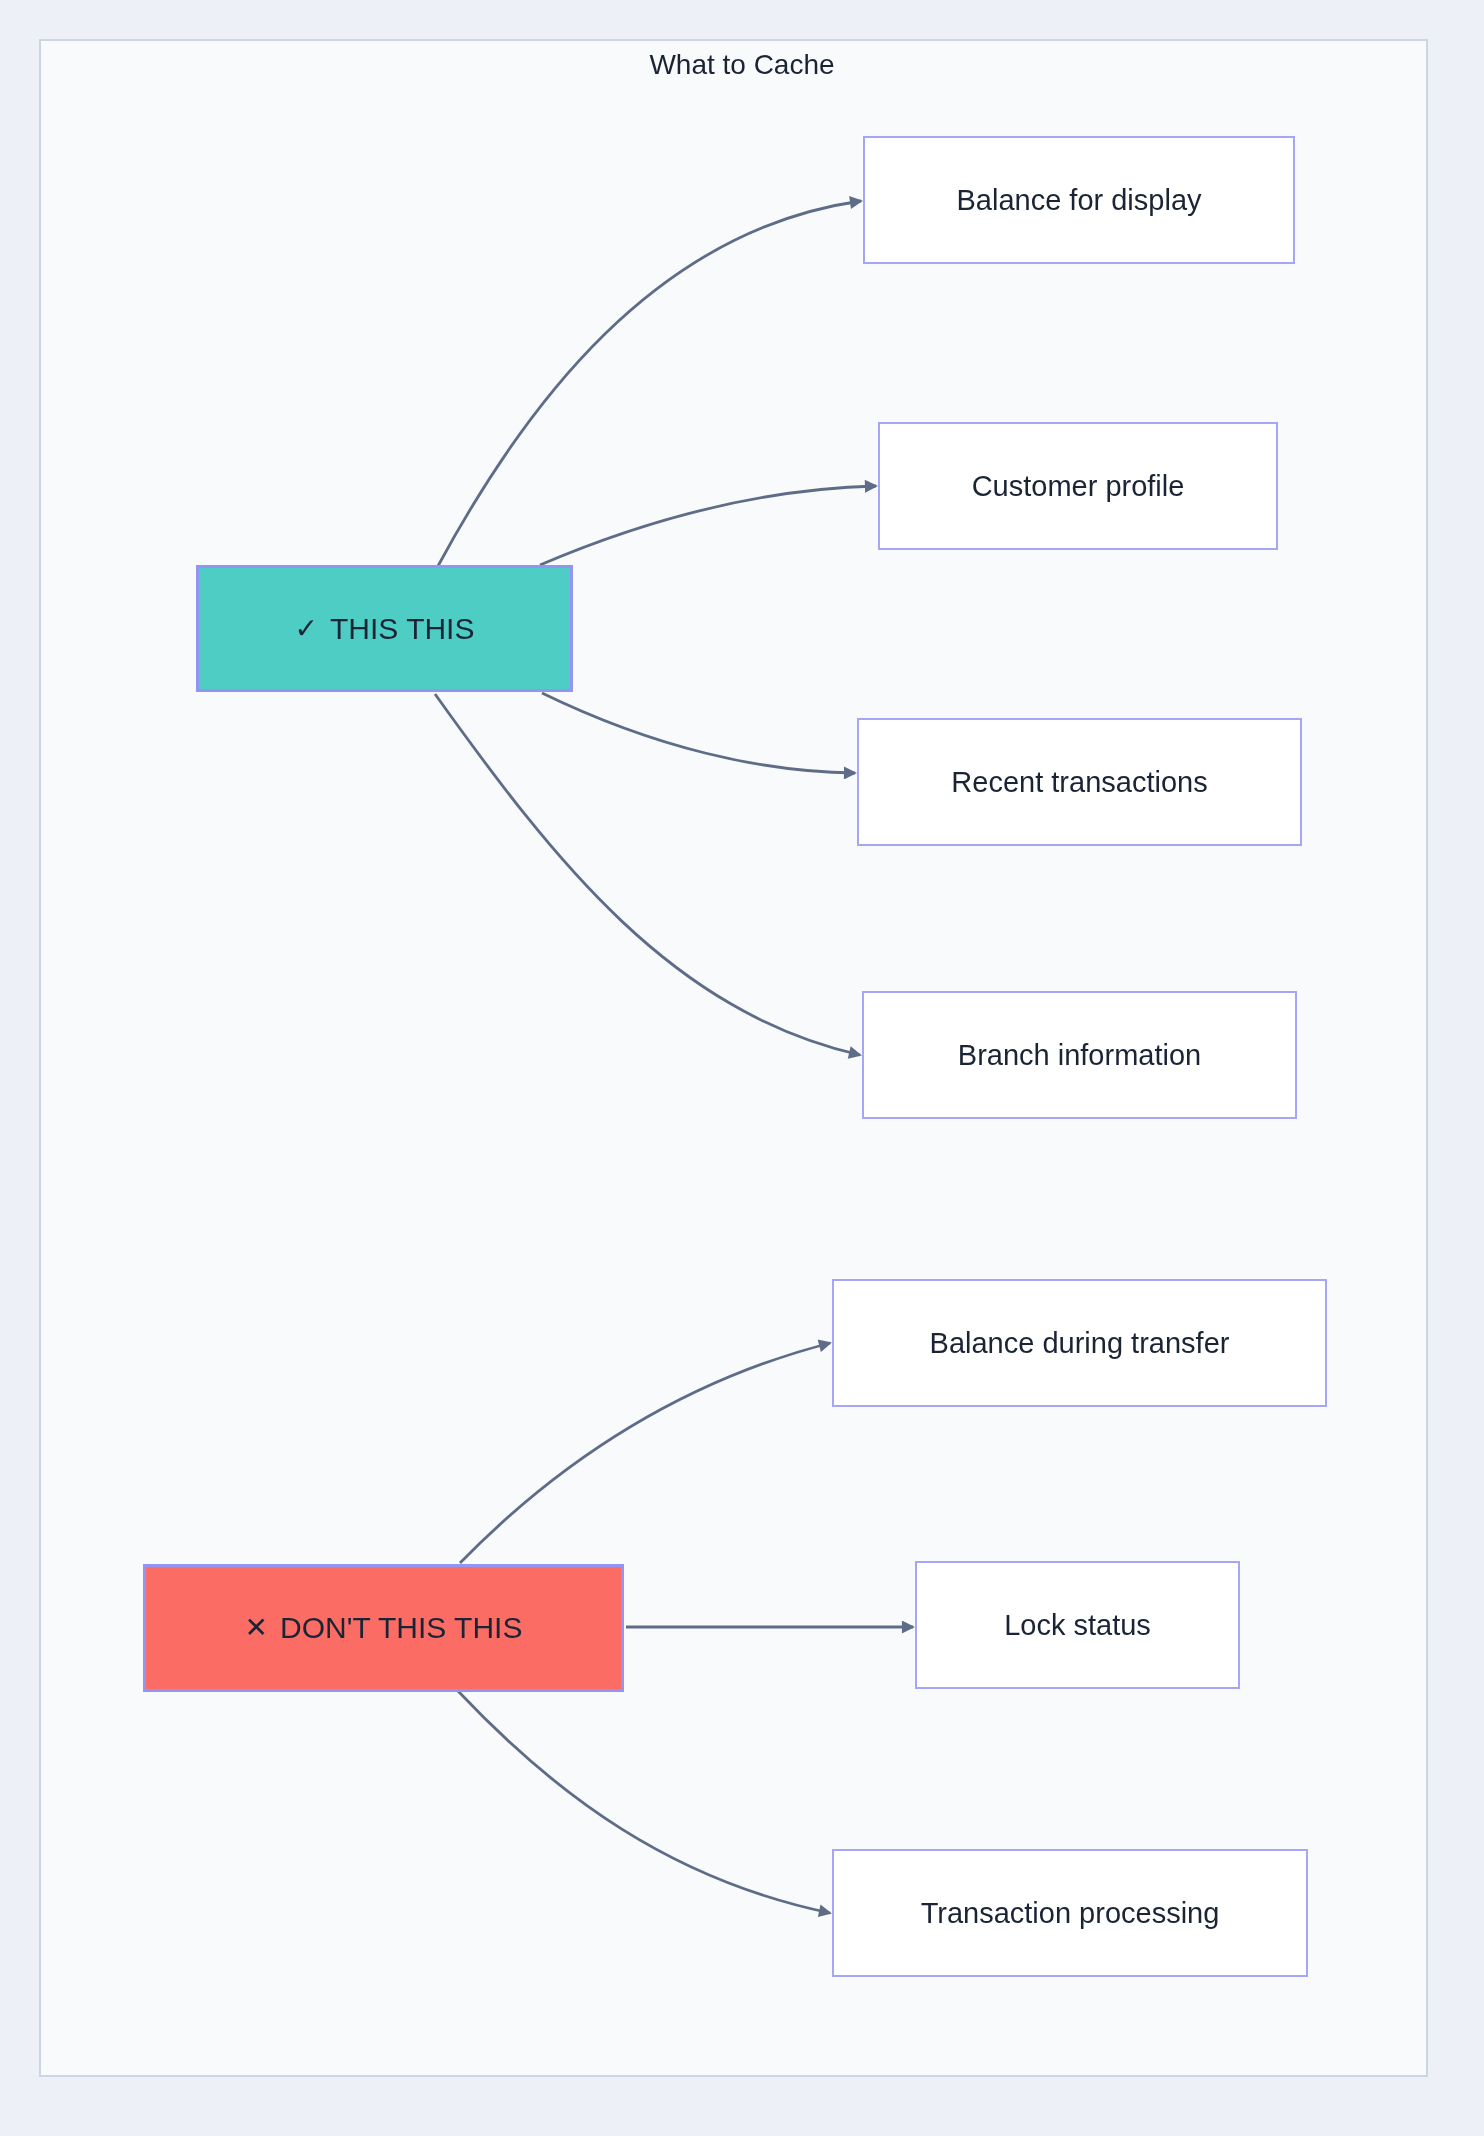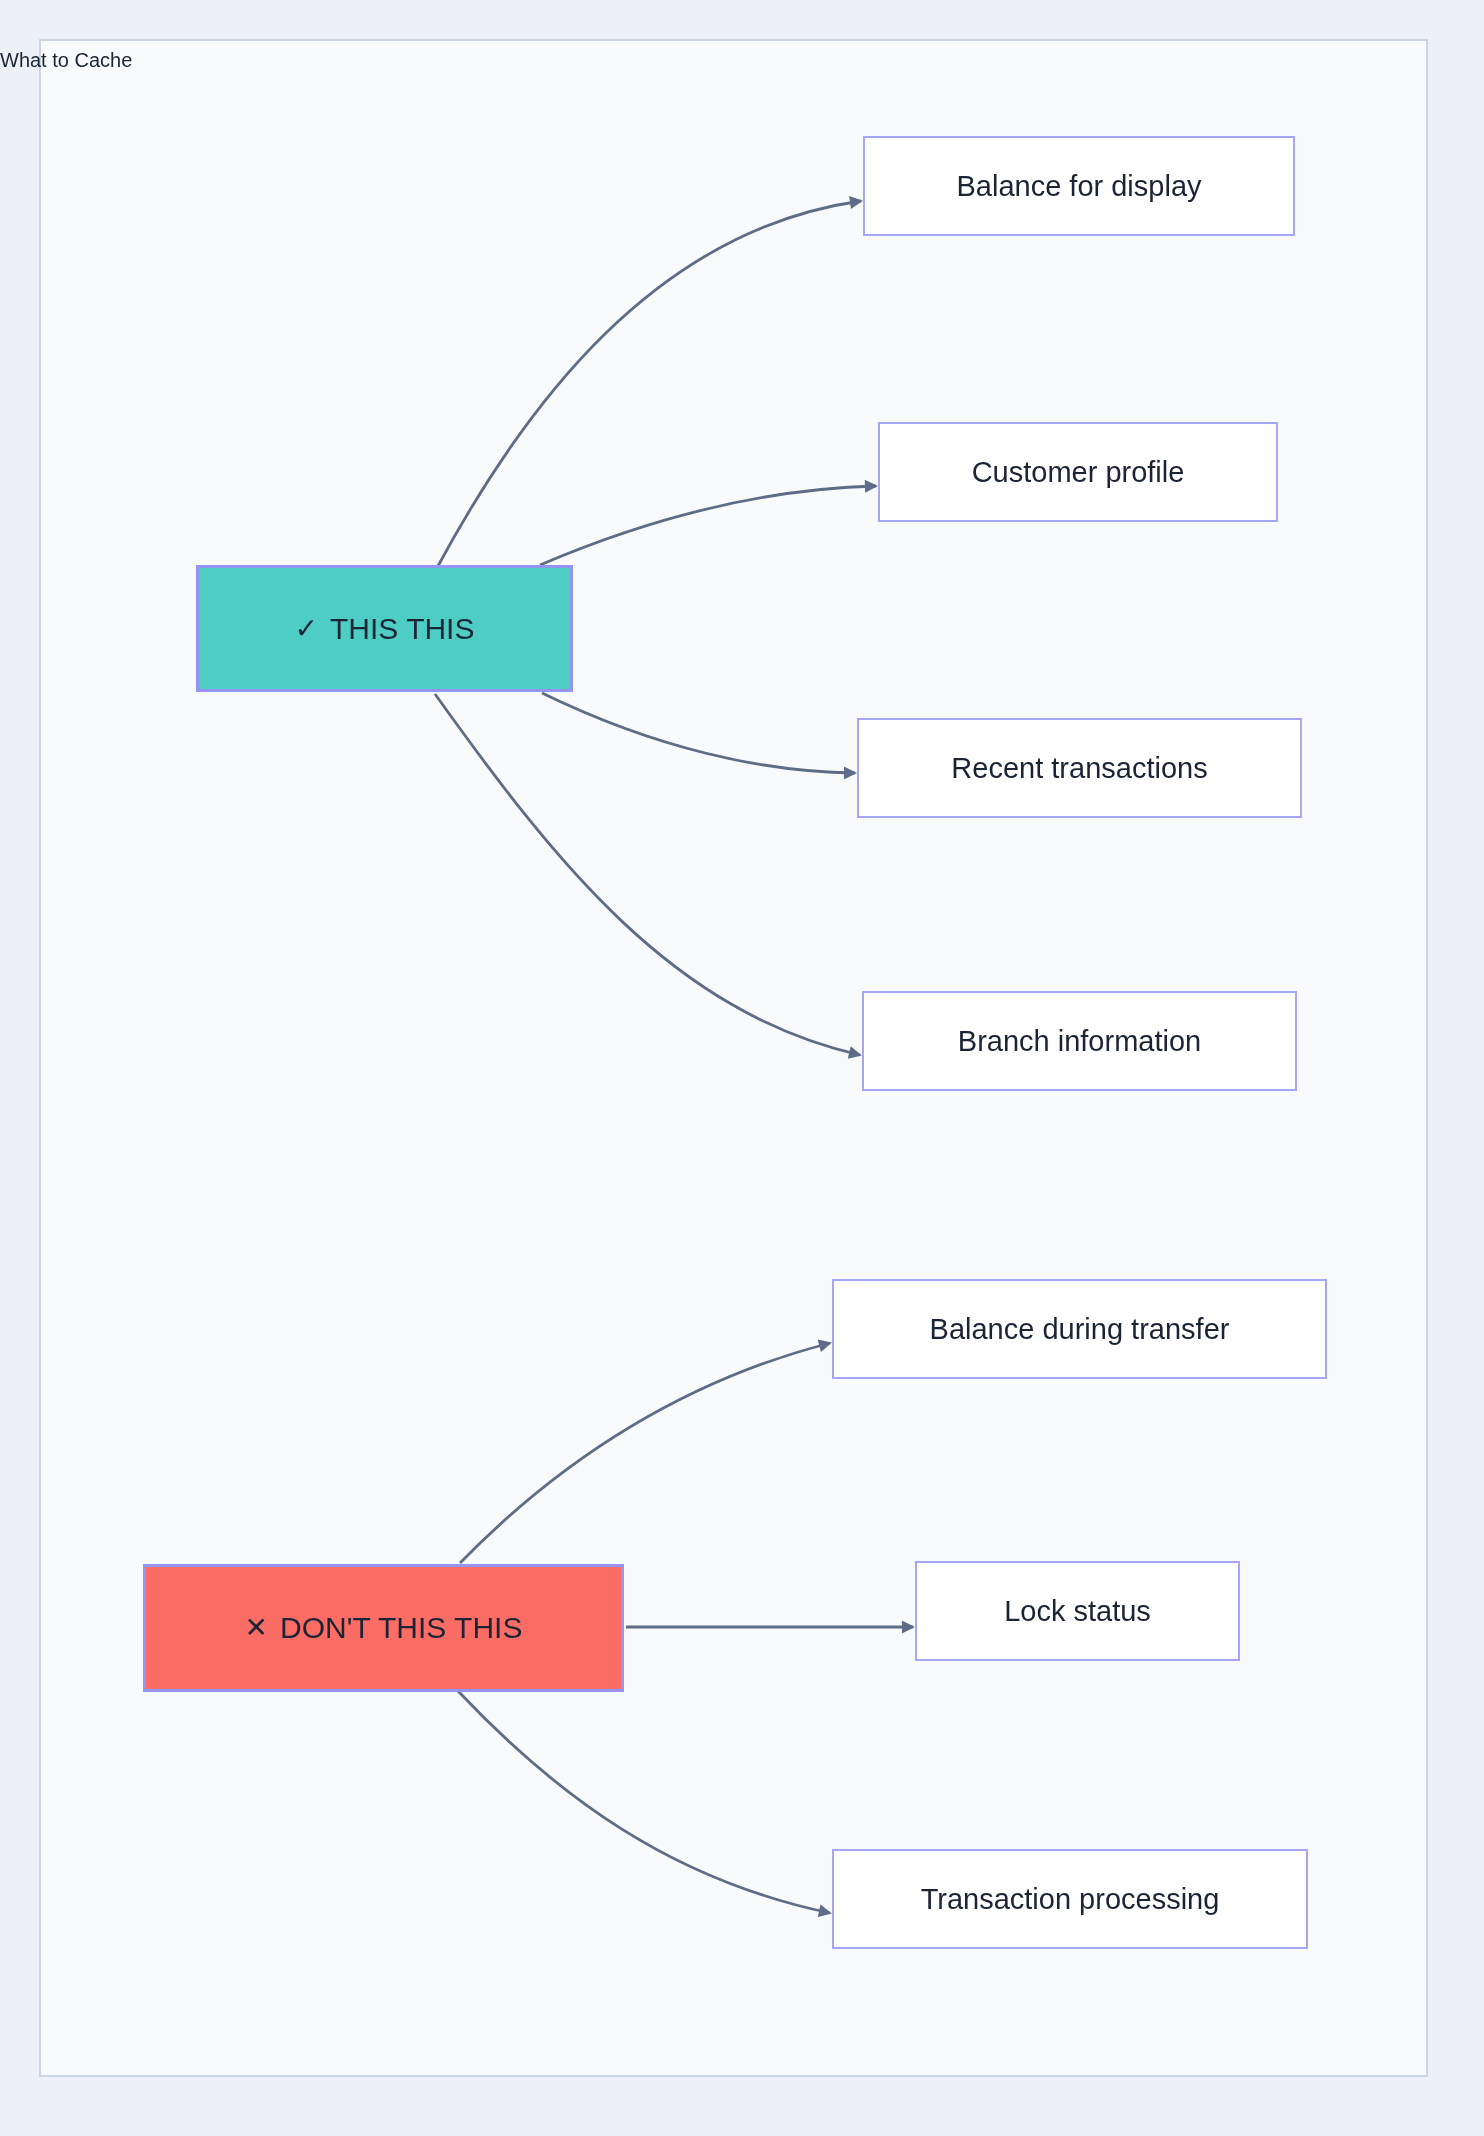--- a/index.html
+++ b/index.html
@@ -17,35 +17,35 @@
     position:relative;
     overflow:hidden;
   }
   .frame{
     position:absolute; left:39px; top:39px; width:1389px; height:2038px;
     background:var(--canvas-bg);
     border:2px solid var(--frame-border);
   }
   .title{
     position:absolute; left:0; top:49px; width:1484px;
-    text-align:left; font-size:20px; font-weight:500; color:var(--text);
+    text-align:center; font-size:28px; font-weight:500; color:var(--text);
   }
   svg.edges{position:absolute; left:0; top:0; width:1484px; height:2136px; pointer-events:none;}
   svg.edges path.edge{fill:none; stroke:var(--edge); stroke-width:2.8px;}
   .node{
     position:absolute; display:flex; align-items:center; justify-content:center; gap:12px;
     border:3px solid var(--node-border); font-size:30px; color:var(--text);
   }
   .node .icon{font-family:"DejaVu Sans",sans-serif; font-size:28px; line-height:1;}
   #node-cache{left:196px; top:565px; width:377px; height:127px; background:var(--cache-fill);}
   #node-dont{left:143px; top:1564px; width:481px; height:128px; background:var(--dont-fill);}
   .card{
     position:absolute; display:flex; align-items:center; justify-content:center;
     background:var(--card-fill); border:2px solid var(--card-border);
-    font-size:29px; color:var(--text); height:100px;
+    font-size:29px; color:var(--text); height:128px;
   }
   #card-1{left:863px; top:136px;  width:432px;}
   #card-2{left:878px; top:422px;  width:400px;}
   #card-3{left:857px; top:709px;  width:445px;margin-top:9px;}
   #card-4{left:862px; top:991px;  width:435px;}
   #card-5{left:832px; top:1279px; width:495px;}
   #card-6{left:915px; top:1561px; width:325px;}
   #card-7{left:832px; top:1849px; width:476px;}
 </style>
 </head>

